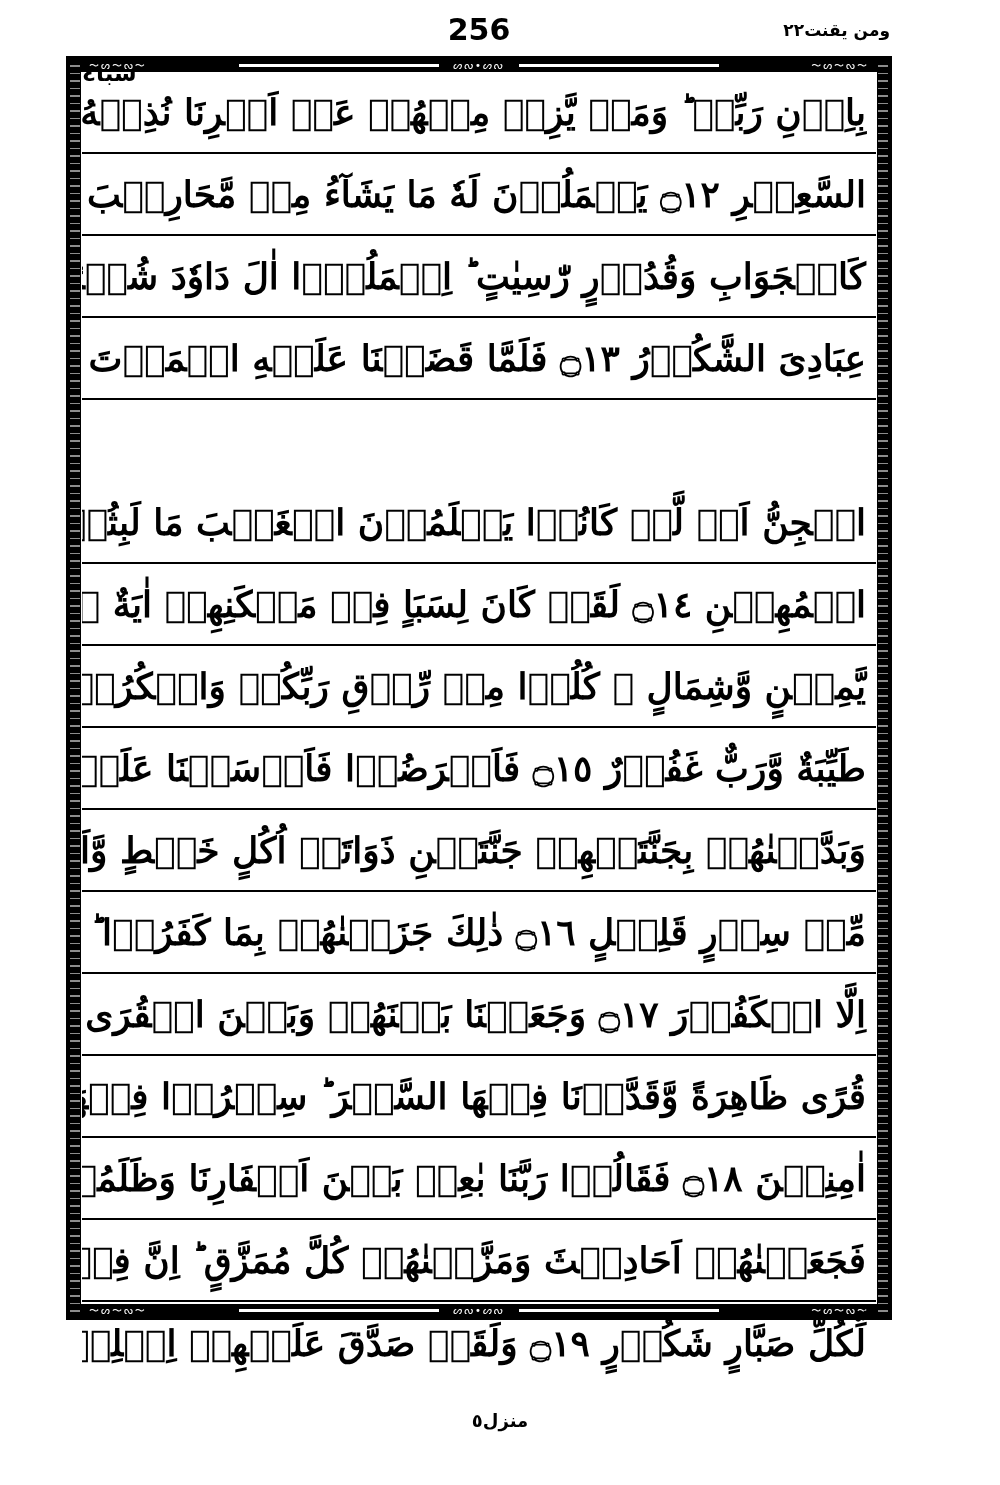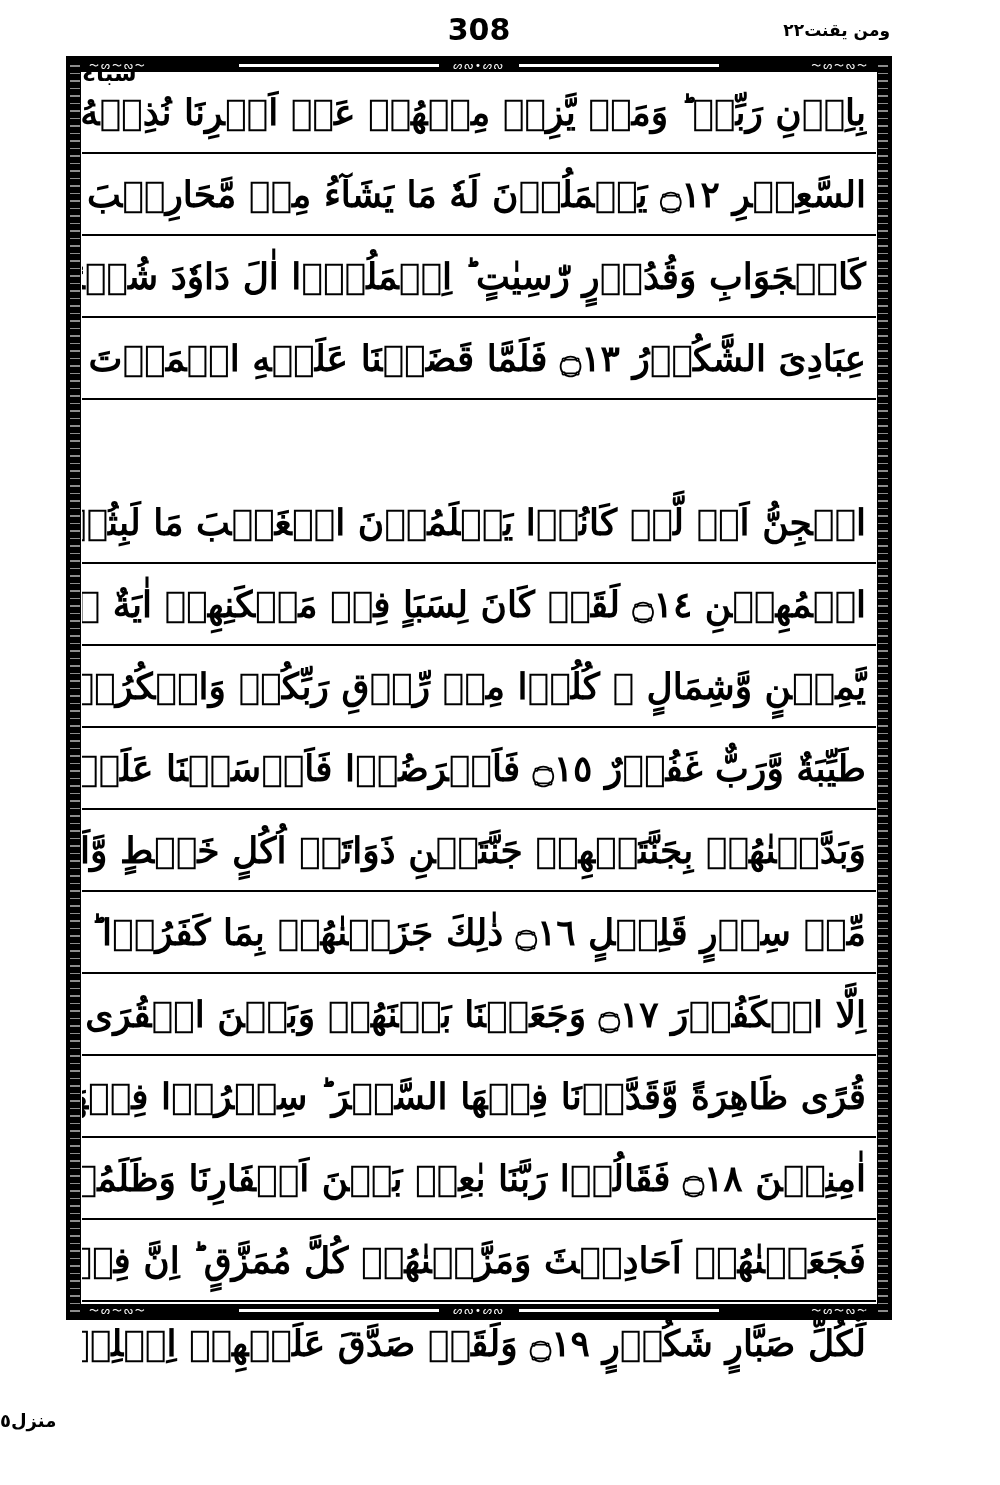--- a/index.html
+++ b/index.html
@@ -29,28 +29,28 @@
 
   .lines { position: absolute; left: 82px; top: 72px; width: 794px; height: 1312px; }
   .line { position: absolute; left: 0; width: 100%; height: 82px; box-sizing: border-box;
           border-bottom: 2px solid #000; direction: rtl; display: flex; align-items: center;
           justify-content: space-between; }
   .line:last-child { border-bottom: none; }
   .line .txt { font-family: "DejaVu Serif", serif; font-weight: bold; font-size: 36px; line-height: 82px;
                white-space: nowrap; width: 100%; text-align: justify; text-align-last: justify; padding: 0 10px;
                box-sizing: border-box; overflow: hidden; }
 
-  .footer { position: absolute; top: 1410px; left: 0; width: 1000px; text-align: left; font-size: 18px; font-weight: bold; direction: rtl; }
+  .footer { position: absolute; top: 1410px; left: 0; width: 1000px; text-align: center; font-size: 18px; font-weight: bold; direction: rtl; }
 </style>
 </head>
 <body>
 
 <div class="header">
   <span class="right-label">ومن يقنت٢٢</span>
-  <span class="page-num">308</span>
+  <span class="page-num">256</span>
   <span class="left-label">سبا٣٤</span>
 </div>
 
 <div class="frame">
   <div class="band top">
     <span class="orn l">〜ᔕ〜ᔓ〜</span>
     <div class="rule" style="left:170px;width:200px;"></div>
     <span class="orn c">ᔕᔓ•ᔕᔓ</span>
     <div class="rule" style="right:170px;width:200px;"></div>
     <span class="orn r">〜ᔕ〜ᔓ〜</span>

